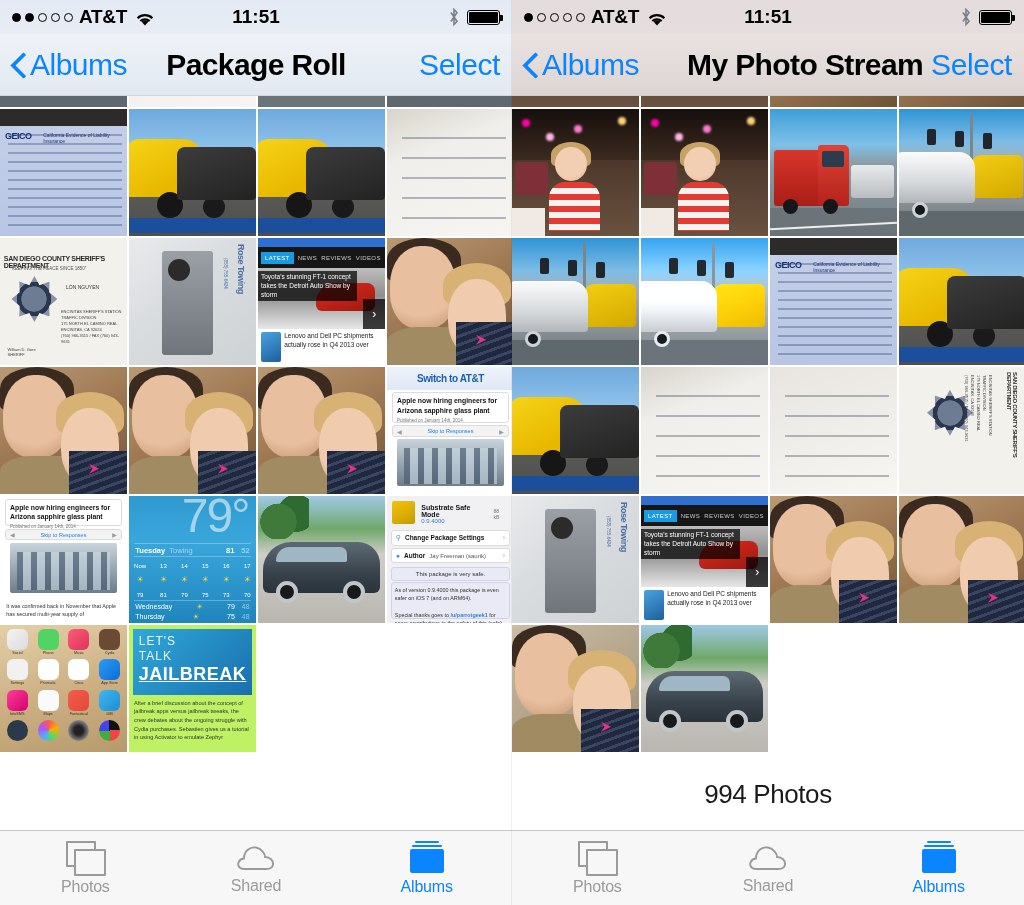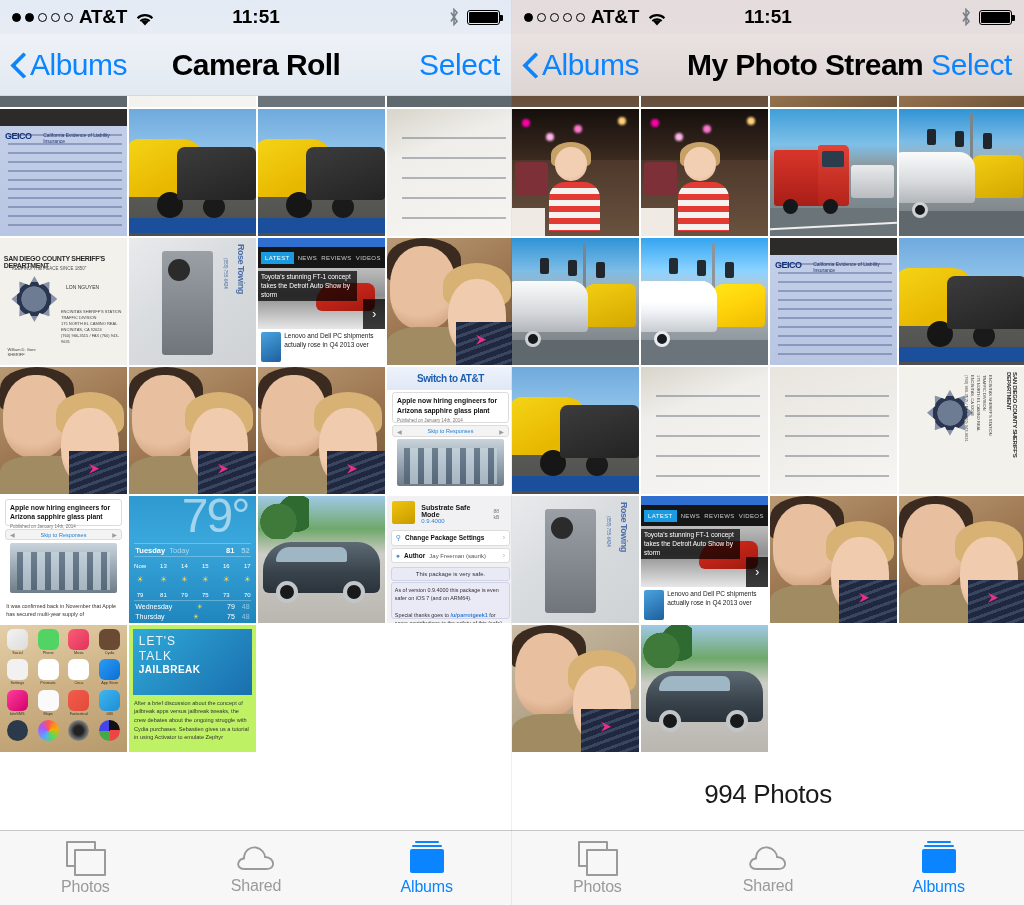--- a/index.html
+++ b/index.html
@@ -191,21 +191,21 @@
   .art-suv .tree { position:absolute; left:0; top:0; width:40%; height:34%; background: radial-gradient(circle at 40% 60%, #3f7a3a 0 45%, transparent 46%), radial-gradient(circle at 75% 40%, #2f6b31 0 40%, transparent 41%); }
 
   .art-home { background: linear-gradient(165deg,#e4cfa8 0%,#cdb184 50%,#b79a6c 100%); display:grid; grid-template-columns: repeat(4,1fr); grid-template-rows: repeat(4,1fr); padding:4px 3px; gap:2px; }
   .art-home .app { display:flex; flex-direction:column; align-items:center; justify-content:flex-start; }
   .art-home .ic { width:21px; height:21px; border-radius:6px; }
   .art-home .nm { font-size:3.8px; color:#3d3226; margin-top:1px; }
 
   .art-jb { background:#bef264; }
   .art-jb .banner { position:absolute; left:3%; right:3%; top:3%; height:52%; background: linear-gradient(135deg,#2fa9d8 0%,#1a6fae 100%); padding:5px 6px; color:#fff; }
   .art-jb .banner .l1 { font-size:12px; letter-spacing:1px; line-height:1.25; color:rgba(255,255,255,.9); }
-  .art-jb .banner .l3 { font-size:10px; font-weight:bold; letter-spacing:.5px; }
+  .art-jb .banner .l3 { font-size:18px; font-weight:bold; letter-spacing:.5px;text-decoration:underline; }
   .art-jb .txt { position:absolute; left:4%; right:4%; top:58%; font-size:5.6px; color:#333; line-height:1.55; }
 
   .art-firetruck { background: linear-gradient(180deg,#3f9ed8 0%,#7ec0e8 28%,#8d9aa0 44%,#6e7a80 100%); }
   .art-firetruck .truck { position:absolute; left:3%; top:32%; width:58%; height:44%; background: linear-gradient(180deg,#d9352a 0%,#a81e17 100%); border-radius:3px; }
   .art-firetruck .cab { position:absolute; left:38%; top:28%; width:24%; height:48%; background: linear-gradient(180deg,#e04236 0%,#b4231a 100%); border-radius:3px 5px 3px 3px; }
   .art-firetruck .glass { position:absolute; left:41%; top:33%; width:17%; height:13%; background:#2b3d4c; border-radius:2px; }
   .art-firetruck .wh { position:absolute; width:15px; height:15px; border-radius:50%; background:#15181a; bottom:17%; }
   .art-firetruck .wh.a { left:10%; } .art-firetruck .wh.b { left:42%; }
   .art-firetruck .road { position:absolute; left:0; right:0; bottom:0; height:22%; background:#6b7479; }
   .art-firetruck .line { position:absolute; left:0; right:0; bottom:7%; height:2px; background:#eee; transform: rotate(-3deg); }
@@ -298,21 +298,21 @@
             <span class="battery-fill"></span>
           </span>
       </div>
     </div>
 
     <div class="navbar" style="background:linear-gradient(180deg,#eef2f7,#e2e9f1)">
       <div class="back-btn">
         <span class="chevron-left"></span>
         <span class="back-label">Albums</span>
       </div>
-      <div class="nav-title">Camera Roll</div>
+      <div class="nav-title">Package Roll</div>
       <div class="select-btn">Select</div>
     </div>
 
     <div class="grid-wrap">
       <div class="grid" style="top:-116px">
 
         <div class="cell">
             <div class="art art-truck">
               <div class="road"></div>
             </div>
@@ -475,21 +475,21 @@
             <div class="img" style="top:37%;bottom:24%"></div>
             <div style="position:absolute;left:5%;right:5%;bottom:4%;font-size:5.4px;color:#333;line-height:1.5">It was confirmed back in November that Apple has secured multi-year supply of</div>
           </div>
         </div>
         <div class="cell">
           <div class="art art-weather">
             <div class="temp">79°</div>
             <div class="sep" style="top:37%"></div>
             <div class="day">
               <span>Tuesday</span>
-              <span class="today">Today</span>
+              <span class="today">Towing</span>
               <span class="hi">81</span>
               <span class="lo">52</span>
             </div>
             <div class="sep" style="top:47%"></div>
             <div class="hours">
               <div class="c">
                   <div>Now</div>
                   <div class="sun">☀</div>
                   <div>79</div>
                 </div>

